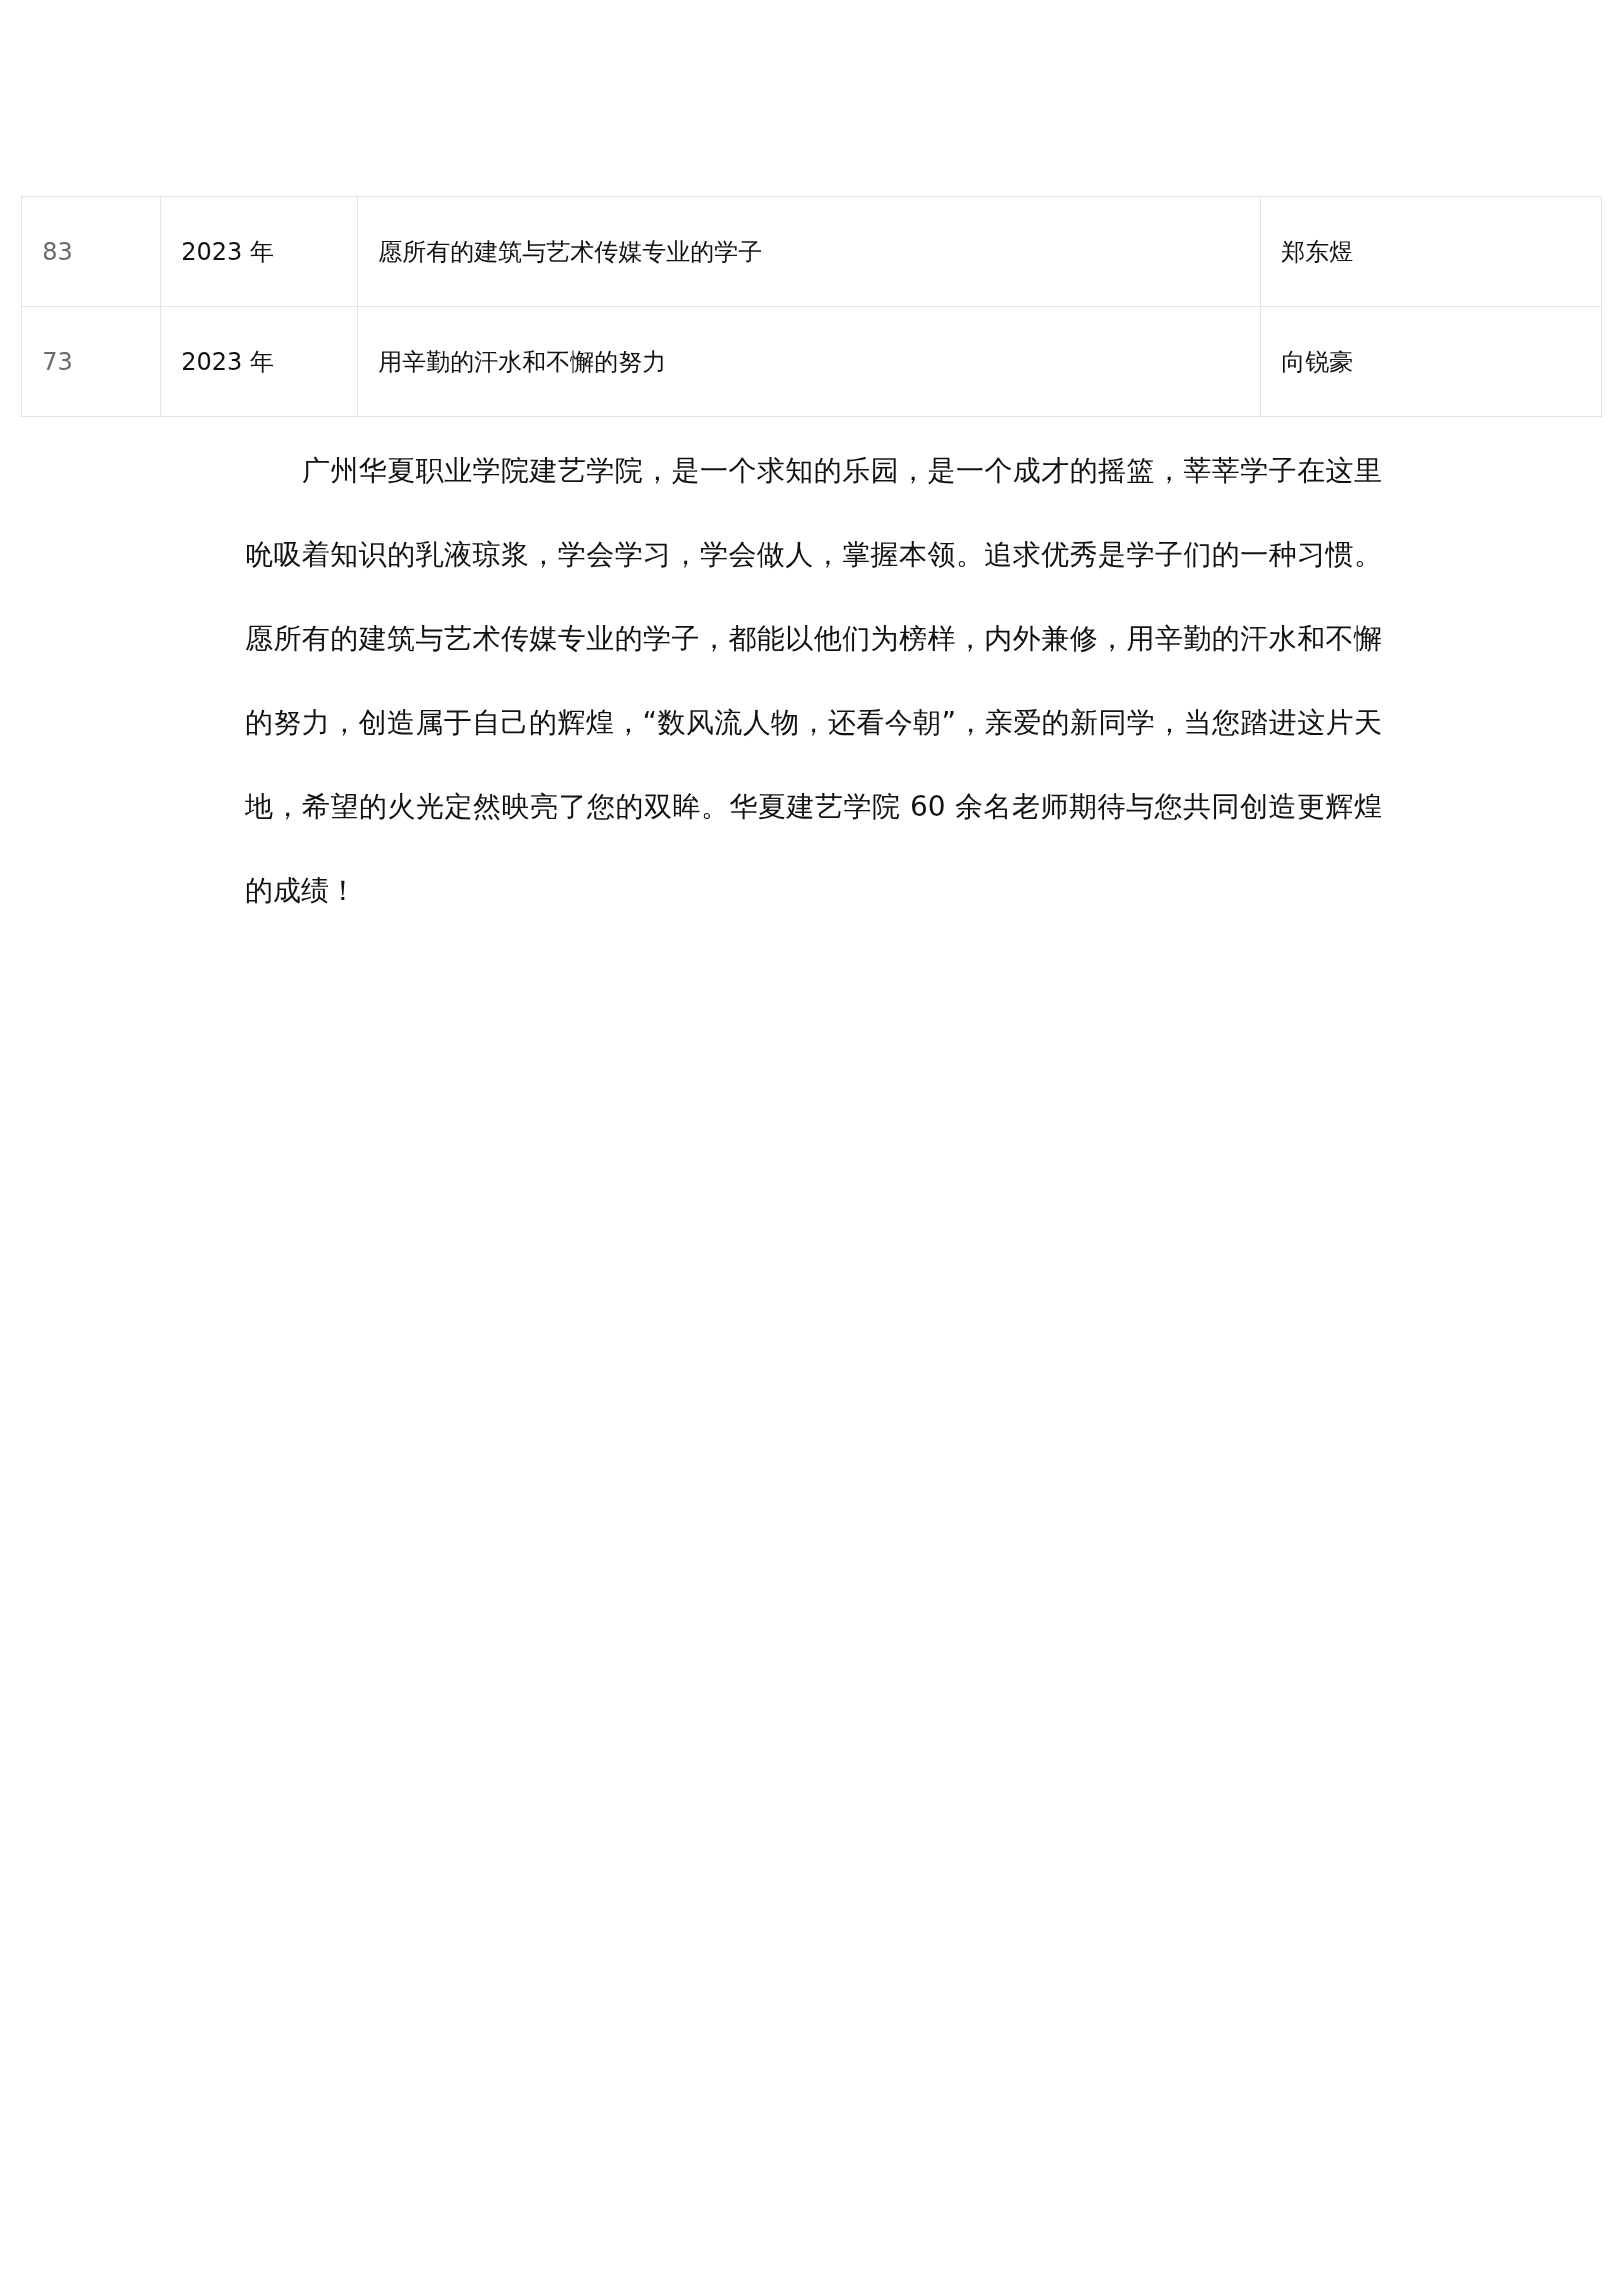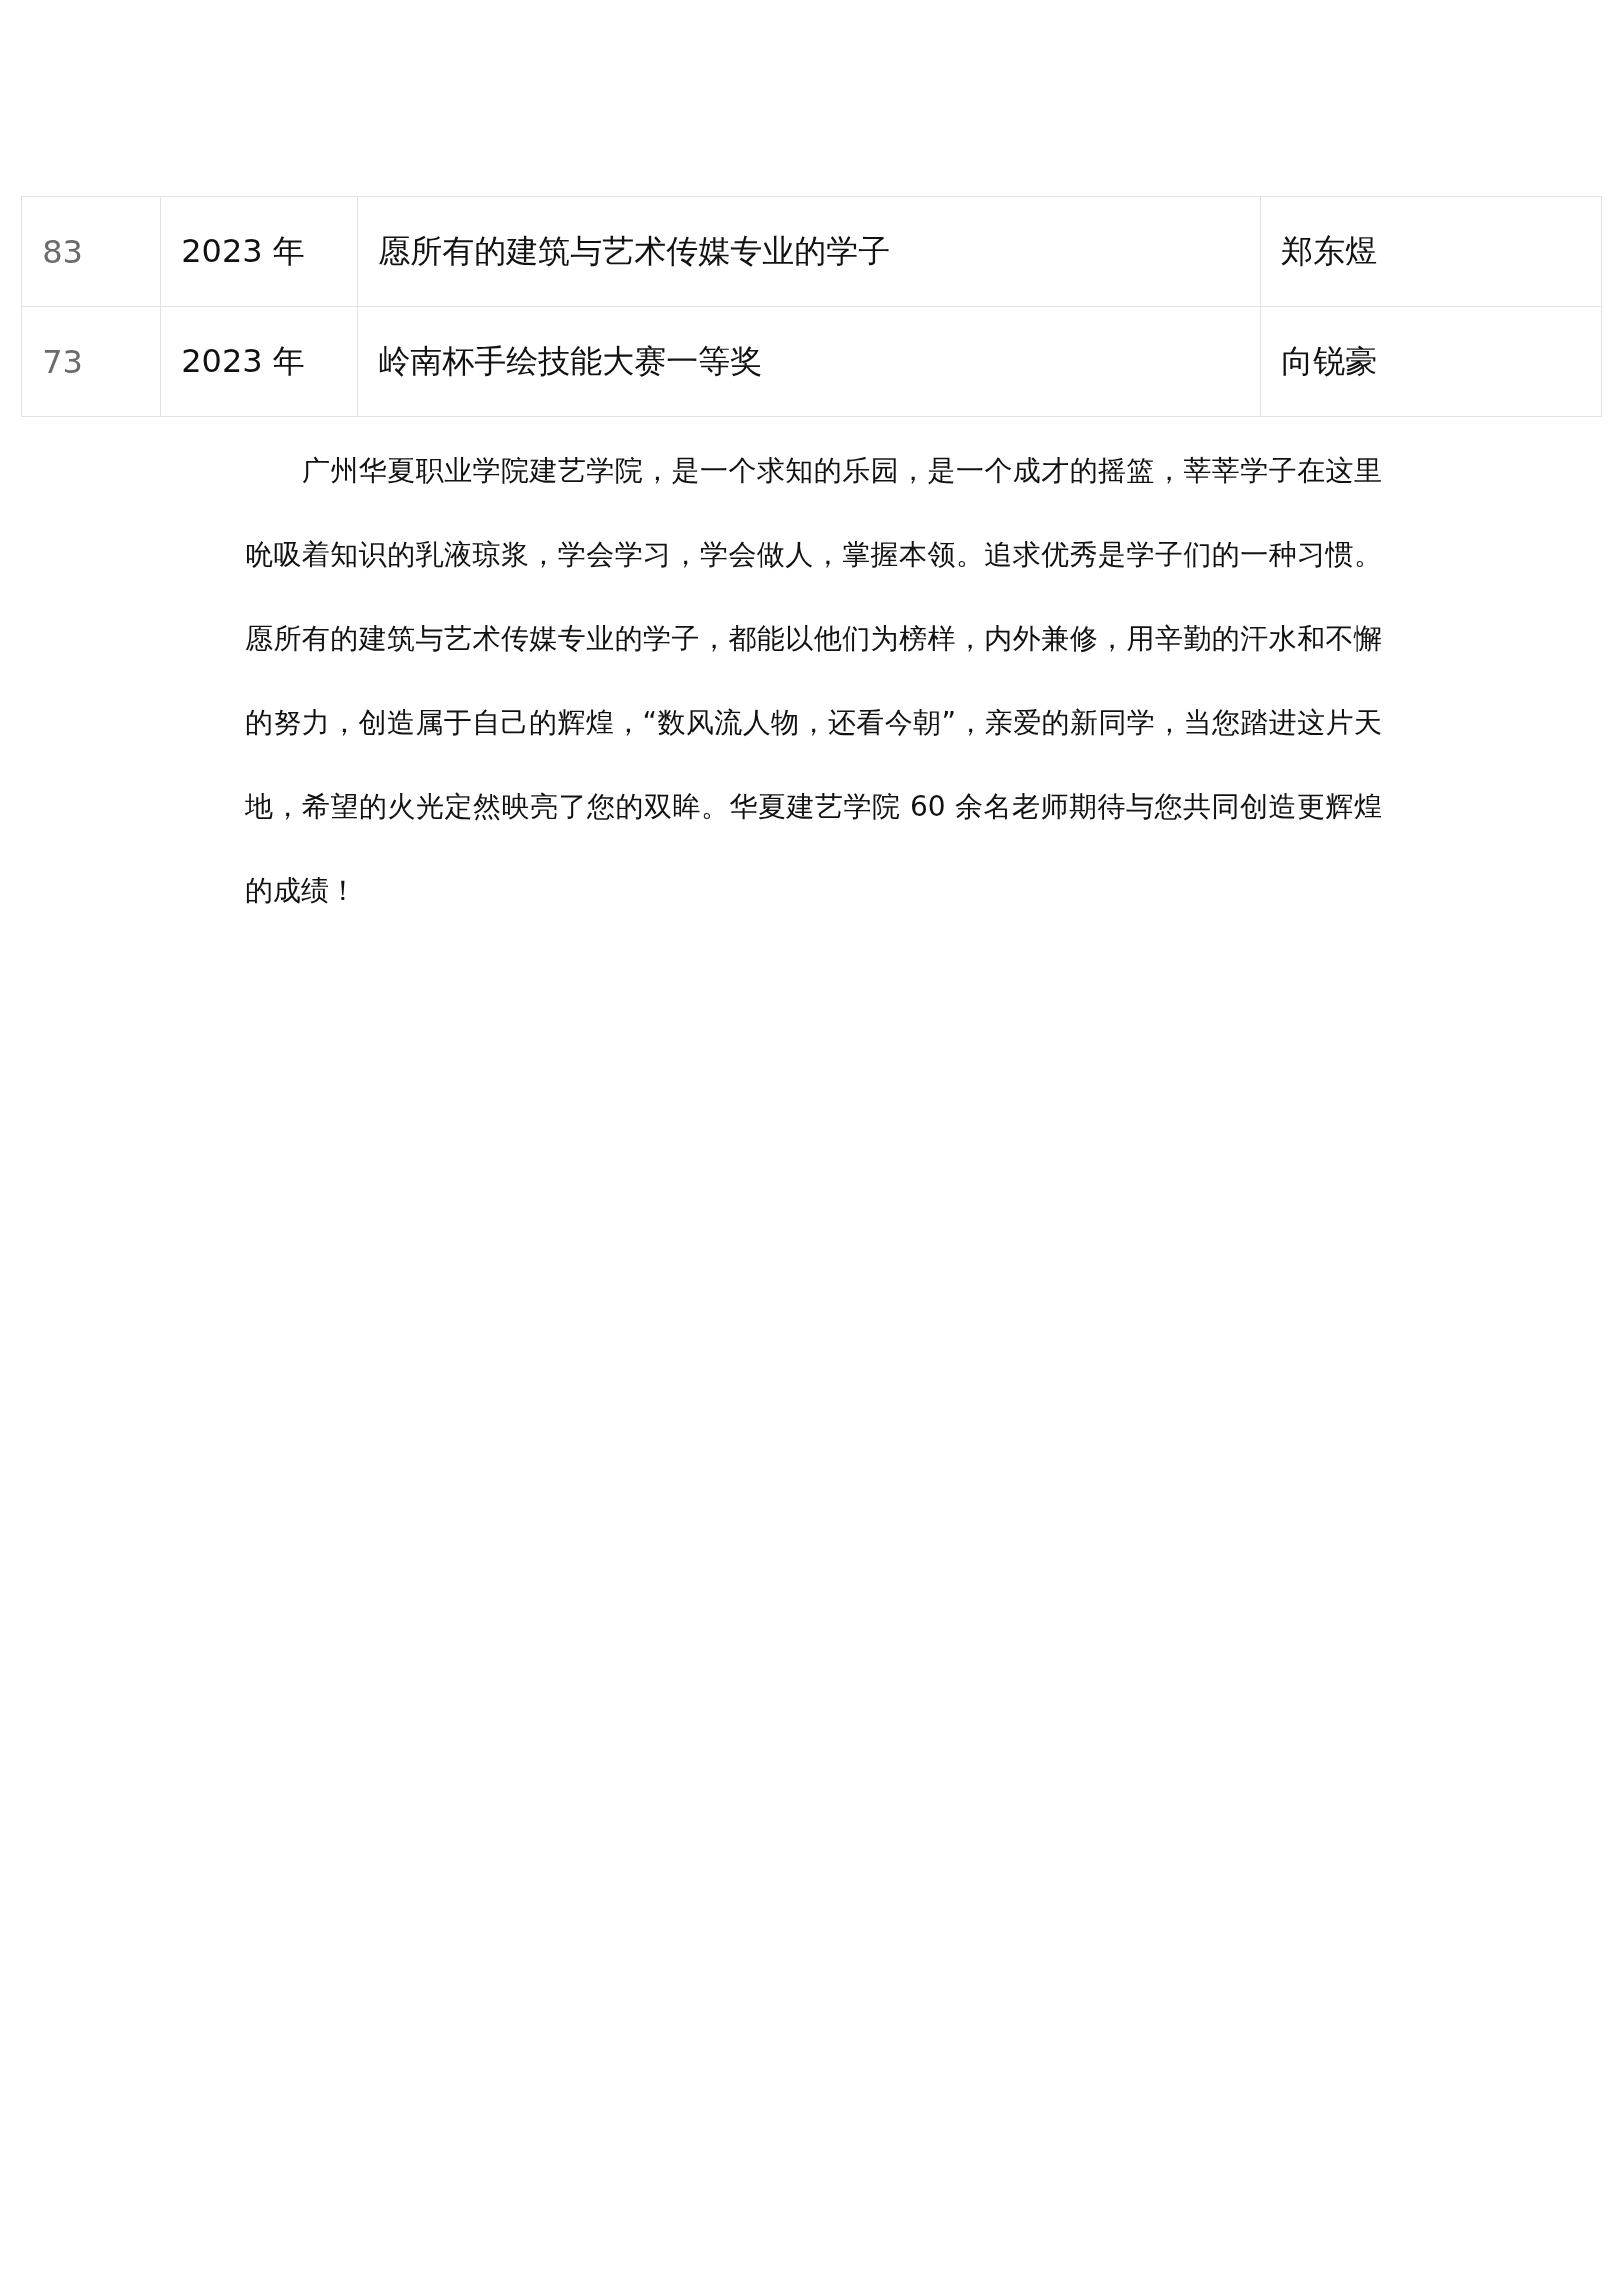--- a/index.html
+++ b/index.html
@@ -11,21 +11,21 @@
   .awards-table {
     position: absolute; left: 20.6px; top: 196px;
     width: 1580px;
     border-collapse: collapse;
     table-layout: fixed;
   }
   .awards-table td {
     border: 1px solid #e3e3e3;
     height: 110px;
     padding: 0 0 0 20.6px;
-    font-size: 32px;
+    font-size: 24px;
     vertical-align: middle;
     box-sizing: border-box;
   }
   .awards-table td.col-no { color: #6b6b6b; }
   .col-w-no { width: 139px; }
   .col-w-year { width: 197px; }
   .col-w-award { width: 903px; }
   .col-w-name { width: 341px; }
   .paragraph {
     position: absolute; left: 245px; top: 429px;
@@ -50,20 +50,20 @@
   <tbody>
     <tr>
       <td class="col-no">83</td>
       <td>2023 年</td>
       <td>愿所有的建筑与艺术传媒专业的学子</td>
       <td>郑东煜</td>
     </tr>
     <tr>
       <td class="col-no">73</td>
       <td>2023 年</td>
-      <td>岭南杯手绘技能大赛一等奖</td>
+      <td>用辛勤的汗水和不懈的努力</td>
       <td>向锐豪</td>
     </tr>
   </tbody>
 </table>
 
 <p class="paragraph">广州华夏职业学院建艺学院，是一个求知的乐园，是一个成才的摇篮，莘莘学子在这里吮吸着知识的乳液琼浆，学会学习，学会做人，掌握本领。追求优秀是学子们的一种习惯。愿所有的建筑与艺术传媒专业的学子，都能以他们为榜样，内外兼修，用辛勤的汗水和不懈的努力，创造属于自己的辉煌，“数风流人物，还看今朝”，亲爱的新同学，当您踏进这片天地，希望的火光定然映亮了您的双眸。华夏建艺学院 60 余名老师期待与您共同创造更辉煌的成绩！</p>
 
 
 </body></html>

